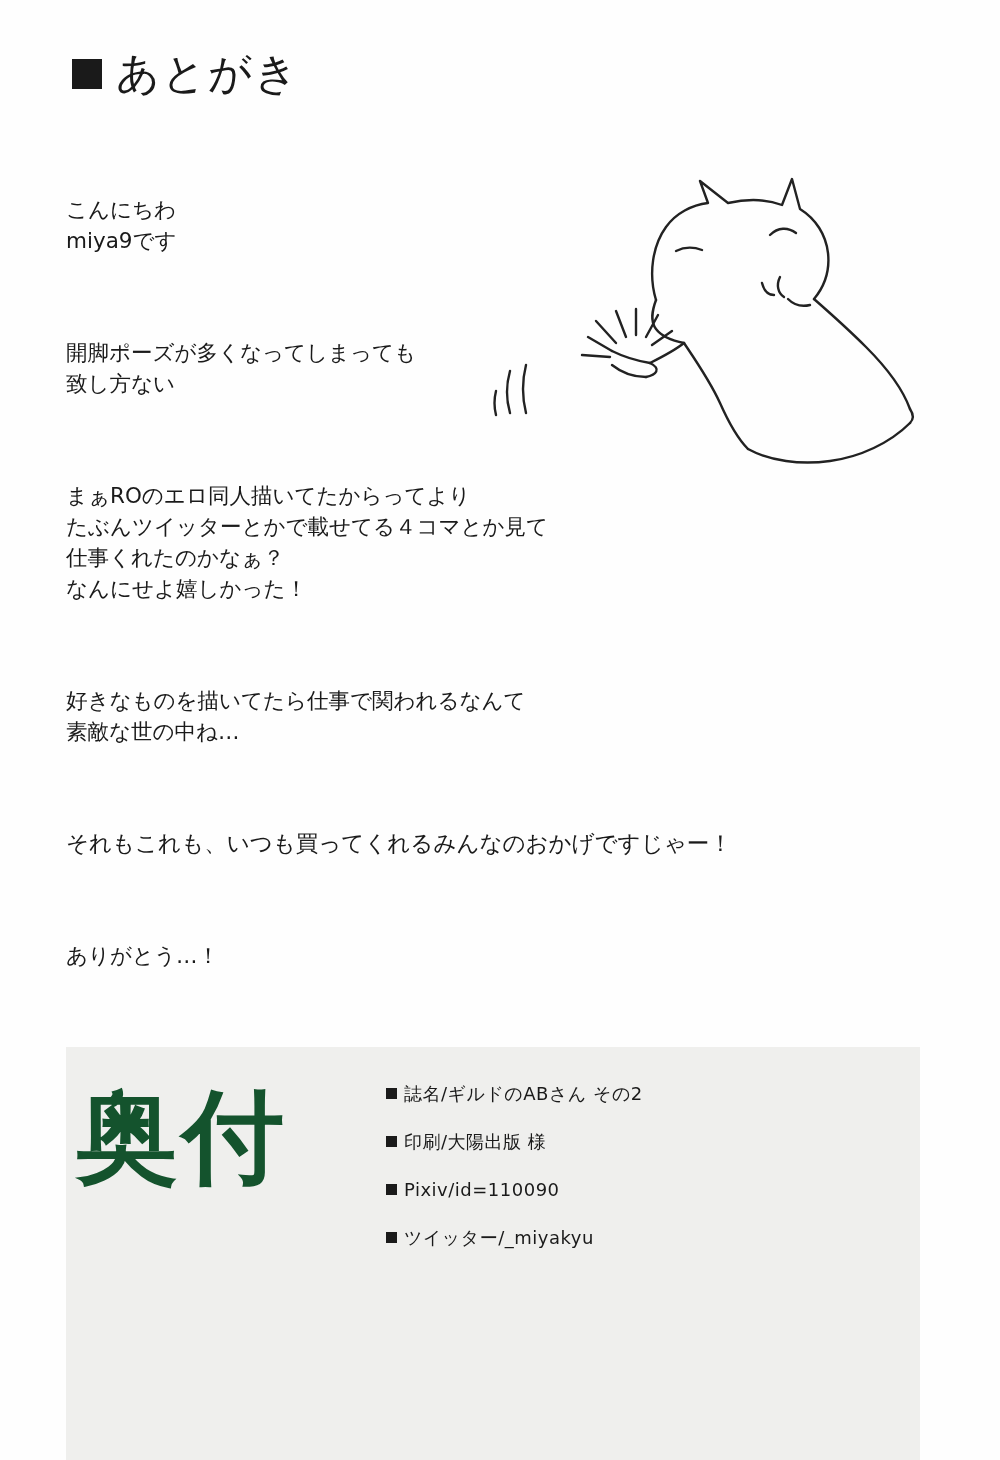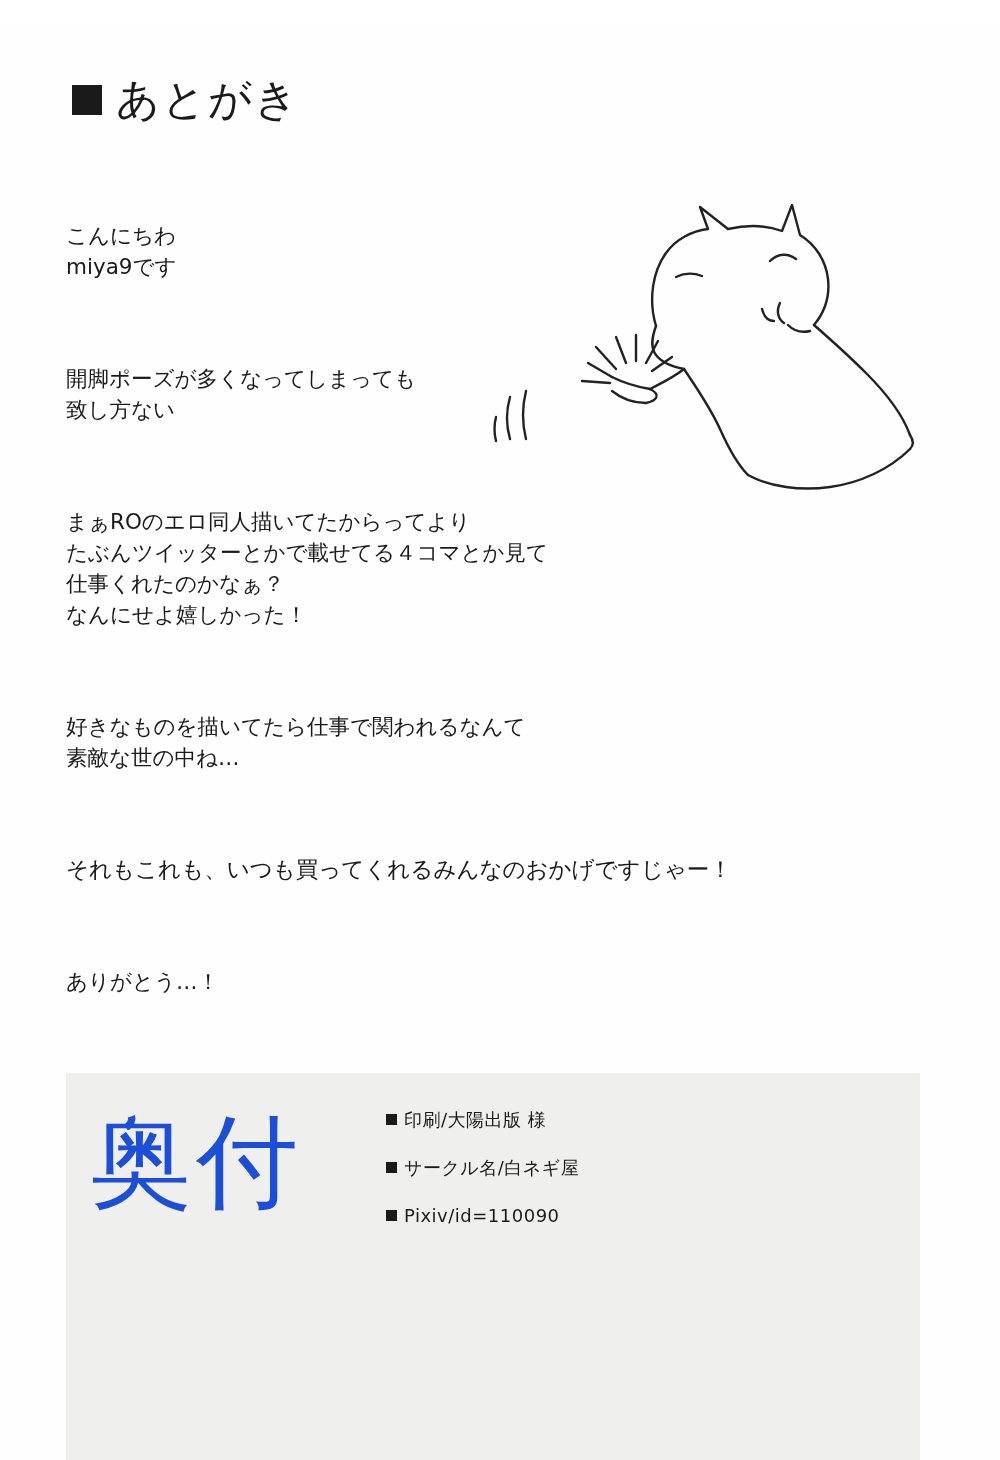--- a/index.html
+++ b/index.html
@@ -13,21 +13,20 @@
     position: relative;
     font-family: "Liberation Sans", sans-serif;
     color: #1a1a1a;
     overflow: hidden;
   }
 
   .page {
     position: absolute;
     inset: 0;
     background: #fefefe;
-    margin-top: 26px;
   }
 
   
   .afterword-heading {
     position: absolute;
     left: 72px;
     top: 52px;
     display: flex;
     align-items: center;
     gap: 14px;
@@ -78,27 +77,27 @@
   .colophon {
     position: absolute;
     left: 66px;
     top: 1047px;
     width: 854px;
     height: 413px;
     background: #efefed;
   }
   .colophon-title {
     position: absolute;
-    left: 24px;
+    left: 10px;
     top: 38px;
     font-size: 102px;
-    font-weight: normal;
+    font-weight: bold;
     letter-spacing: 4px;
     line-height: 1;
-    color: #1d4ed8;
+    color: #14532d;
     font-family: "DejaVu Serif", serif;
   }
   .colophon-list {
     position: absolute;
     left: 320px;
     top: 36px;
     width: 520px;
   }
   .colophon-row {
     display: flex;
@@ -185,26 +184,30 @@
     <p class="para"></p>
     
     
   </div>
 
   <div class="colophon">
     <div class="colophon-title">奥付</div>
     <div class="colophon-list">
       <div class="colophon-row">
         <span class="bullet"></span>
+        <span class="rtext">誌名/ギルドのABさん その2</span>
+      </div>
+      <div class="colophon-row">
+        <span class="bullet"></span>
         <span class="rtext">印刷/大陽出版 様</span>
       </div>
       <div class="colophon-row">
         <span class="bullet"></span>
-        <span class="rtext">サークル名/白ネギ屋</span>
-      </div>
-      <div class="colophon-row">
-        <span class="bullet"></span>
         <span class="rtext">Pixiv/id=110090</span>
+      </div>
+      <div class="colophon-row">
+        <span class="bullet"></span>
+        <span class="rtext">ツイッター/_miyakyu</span>
       </div>
     </div>
   </div>
 
 </div>
 
 </body></html>

